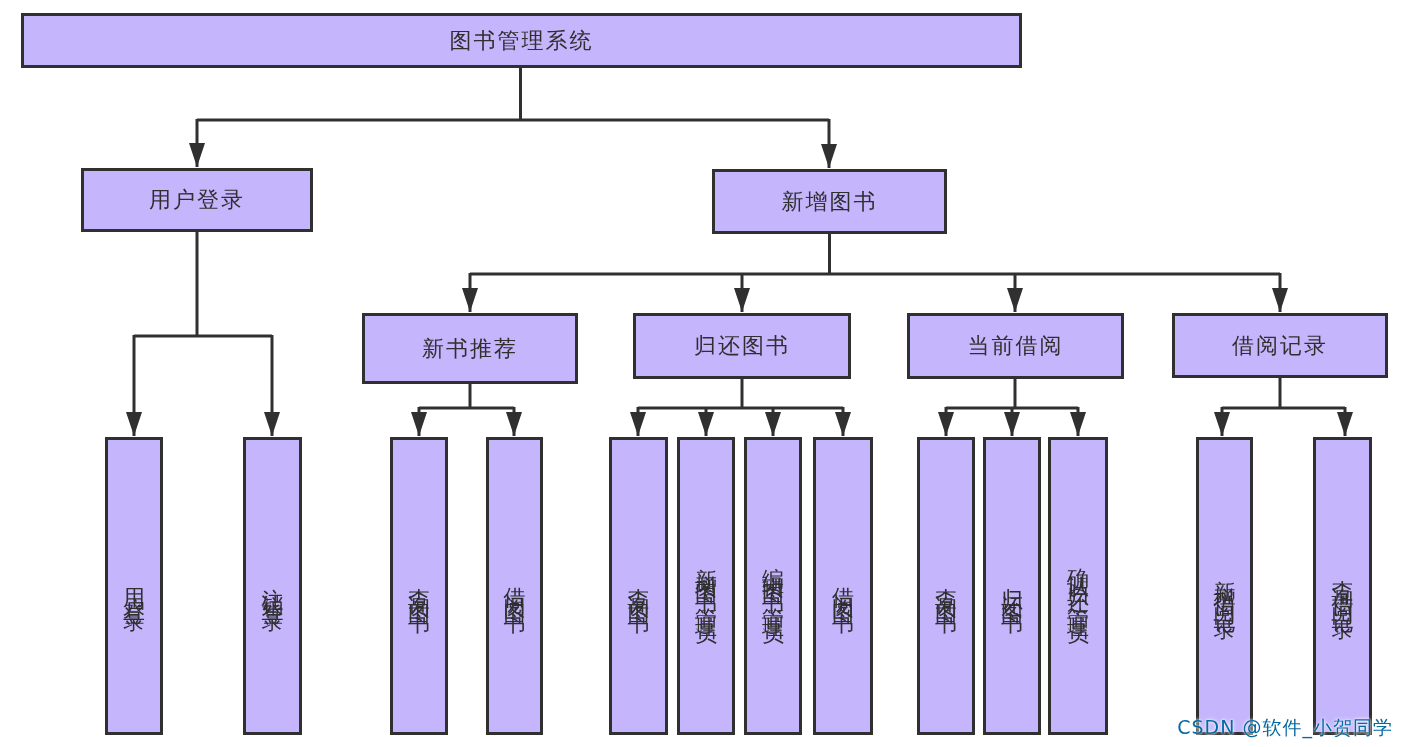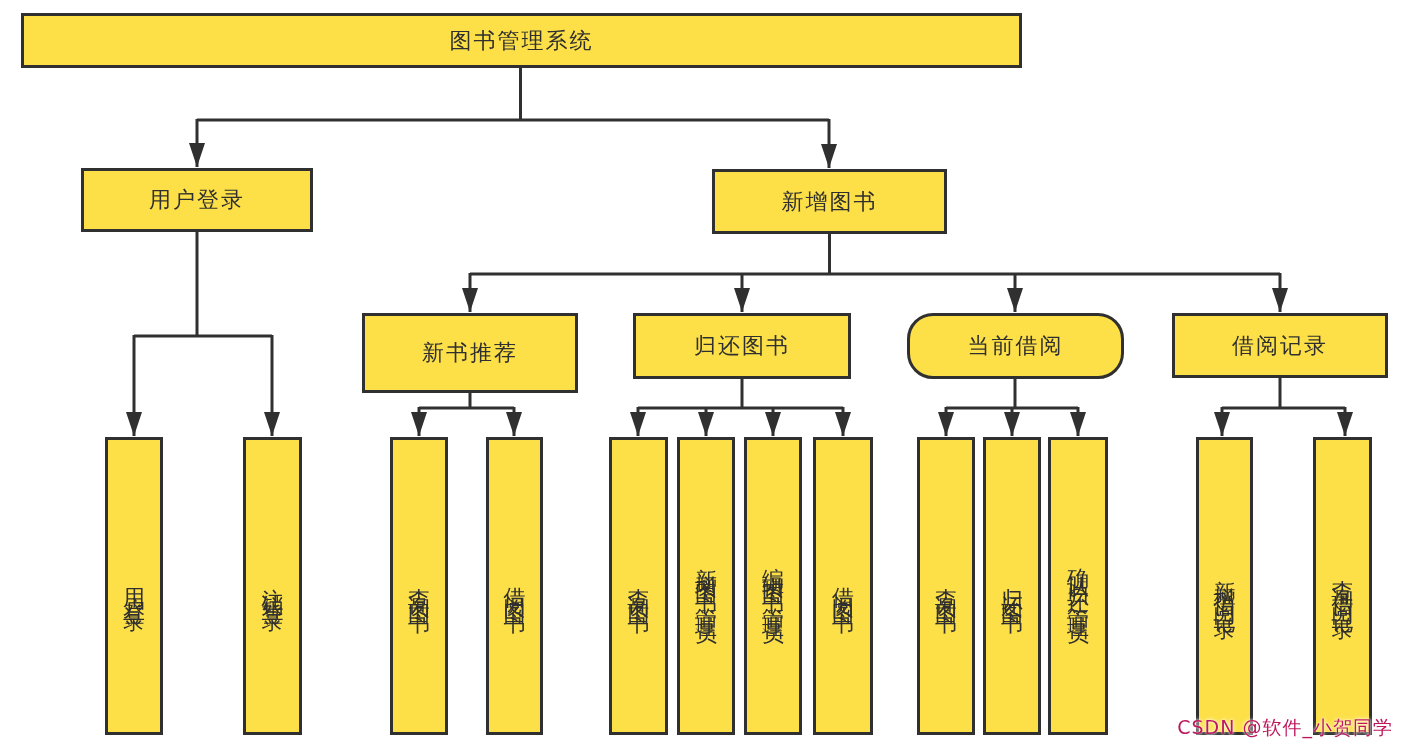--- a/index.html
+++ b/index.html
@@ -18,21 +18,21 @@
   svg.connectors {
     position: absolute;
     left: 0;
     top: 0;
     z-index: 1;
   }
   .node {
     position: absolute;
     box-sizing: border-box;
     border: 3px solid #303030;
-    background: #fde047;
+    background: #c4b5fd;
     display: flex;
     align-items: center;
     justify-content: center;
     color: #2f2f2f;
     z-index: 2;
   }
   .hbox {
     font-size: 22px;
     letter-spacing: 2px;
   }
@@ -50,21 +50,21 @@
     letter-spacing: 8px;
     line-height: 1;
     white-space: nowrap;
   }
   .watermark {
     position: absolute;
     top: 715px;
     right: 12px;
     font-size: 19px;
     letter-spacing: 1px;
-    color: #be185d;
+    color: #0369a1;
     text-shadow: 0 0 2px #ffffff, 0 0 4px #ffffff;
     z-index: 3;
     white-space: nowrap;
   }
 </style>
 </head>
 <body>
 
 <div class="canvas">
 
@@ -122,27 +122,27 @@
     <span class="lbl">图书管理系统</span>
   </div>
 
   <div class="node hbox" style="left:81px; top:168px; width:232px; height:64px;">
     <span class="lbl">用户登录</span>
   </div>
   <div class="node hbox" style="left:712px; top:169px; width:235px; height:65px;">
     <span class="lbl">新增图书</span>
   </div>
 
-  <div class="node hbox" style="left:362px; top:313px; width:216px; height:80px;">
+  <div class="node hbox" style="left:362px; top:313px; width:216px; height:71px;">
     <span class="lbl">新书推荐</span>
   </div>
   <div class="node hbox" style="left:633px; top:313px; width:218px; height:66px;">
     <span class="lbl">归还图书</span>
   </div>
-  <div class="node hbox" style="left:907px; top:313px; width:217px; height:66px;border-radius:26px;">
+  <div class="node hbox" style="left:907px; top:313px; width:217px; height:66px;">
     <span class="lbl">当前借阅</span>
   </div>
   <div class="node hbox" style="left:1172px; top:313px; width:216px; height:65px;">
     <span class="lbl">借阅记录</span>
   </div>
 
   <div class="node vbox" style="left:105px; width:58px;">
     <span class="lbl">用户登录</span>
   </div>
   <div class="node vbox" style="left:243px; width:59px;">

